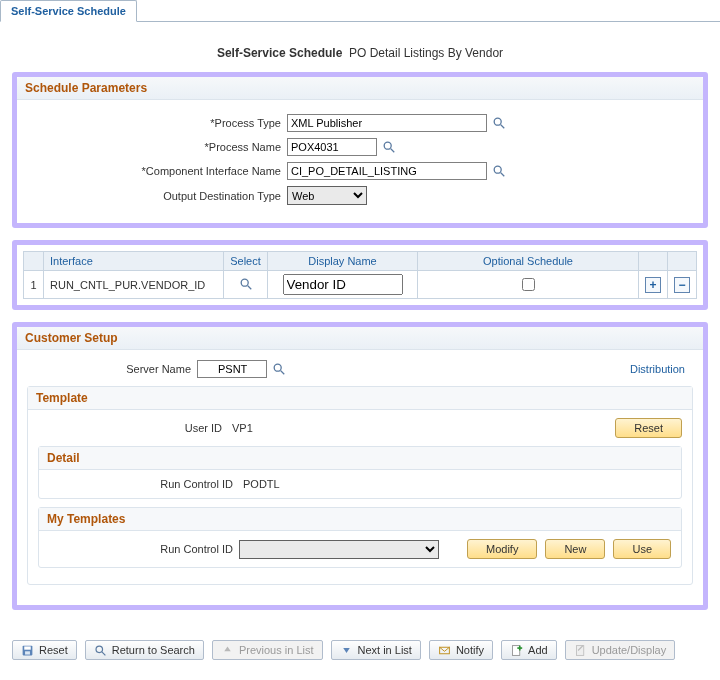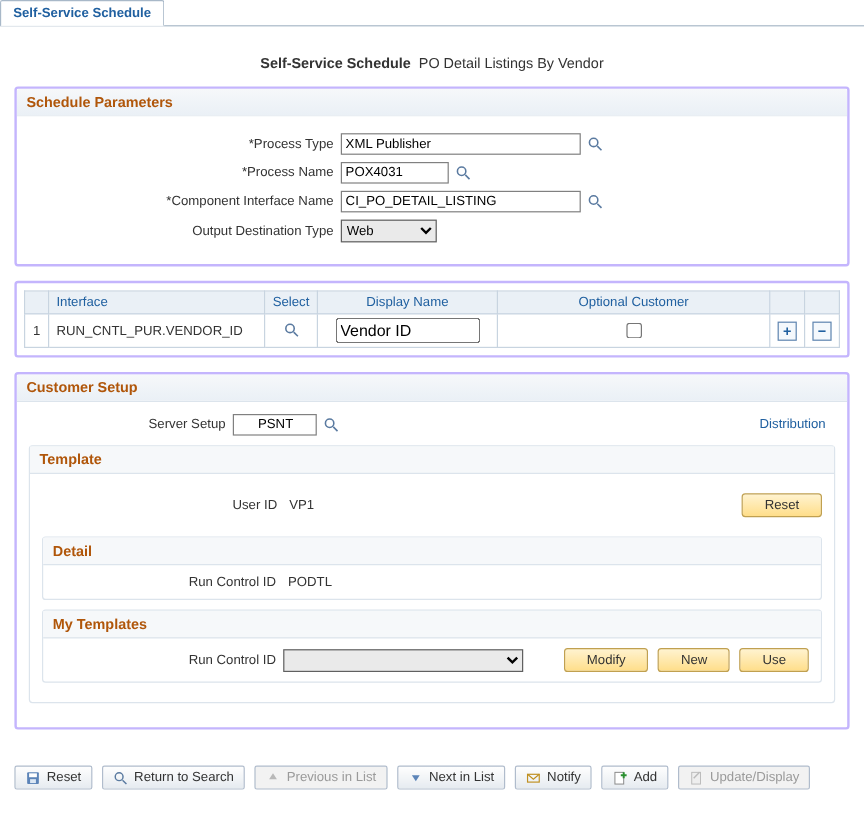--- a/index.html
+++ b/index.html
@@ -35,21 +35,21 @@
   }
   .content { padding: 8px 12px; }
   .heading-line {
     text-align: center;
     padding: 16px 0 12px;
     font-size: 12px;
     color: #333;
   }
   .heading-line b { font-weight: bold; }
   .group {
-    border: 2px solid #c4b5fd;
+    border: 5px solid #c4b5fd;
     border-radius: 3px;
     margin: 0 0 12px 0;
     padding: 0;
     background: #fff;
   }
   .group-title {
     background: linear-gradient(to bottom, #f6f8fa 0%, #eaf0f6 100%);
     border-bottom: 1px solid #dce4ec;
     padding: 4px 8px;
     color: #b0560a;
@@ -227,21 +227,21 @@
 
   <div class="group">
     <div class="group-body" style="padding:6px;">
       <table class="grid">
         <thead>
           <tr>
             <th style="width:20px"></th>
             <th style="width:180px">Interface</th>
             <th class="center" style="width:44px">Select</th>
             <th class="center" style="width:150px">Display Name</th>
-            <th class="center">Optional Customer</th>
+            <th class="center">Optional Schedule</th>
             <th style="width:20px"></th>
             <th style="width:20px"></th>
           </tr>
         </thead>
         <tbody>
           <tr>
             <td class="center">1</td>
             <td>RUN_CNTL_PUR.VENDOR_ID</td>
             <td class="center">
               <span class="lookup" style="margin:0">
@@ -267,39 +267,39 @@
         </tbody>
       </table>
     </div>
   </div>
 
   <div class="group">
     <div class="group-title">Customer Setup</div>
     <div class="group-body">
       <div style="display:flex; align-items:center;">
         <div class="form-row" style="margin:0;">
-          <label class="form-label" style="width:170px">Server Setup</label>
+          <label class="form-label" style="width:170px">Server Name</label>
           <input type="text" style="width: 70px; padding-left: 20px;" value="PSNT">
           <span class="lookup">
             <svg viewBox="0 0 16 16" width="14" height="14">
                 <circle cx="6.5" cy="6.5" r="4" stroke="#5a7aa0" stroke-width="1.5" fill="none"></circle>
                 <line x1="10" y1="10" x2="14" y2="14" stroke="#5a7aa0" stroke-width="1.5"></line>
               </svg>
           </span>
         </div>
         <div style="margin-left:auto; padding-right:8px;">
           <span class="link">Distribution</span>
         </div>
       </div>
 
       <div class="nested-group">
         <div class="nested-title">Template</div>
         <div class="nested-body">
           <div style="display:flex; align-items:center;">
-            <div class="form-row" style="margin:12px;">
+            <div class="form-row" style="margin:0;">
               <label class="form-label" style="width:190px">User ID</label>
               <span style="padding-left:4px">VP1</span>
             </div>
             <div style="margin-left:auto;">
               <button class="btn">Reset</button>
             </div>
           </div>
 
           <div class="nested-group">
             <div class="nested-title">Detail</div>

